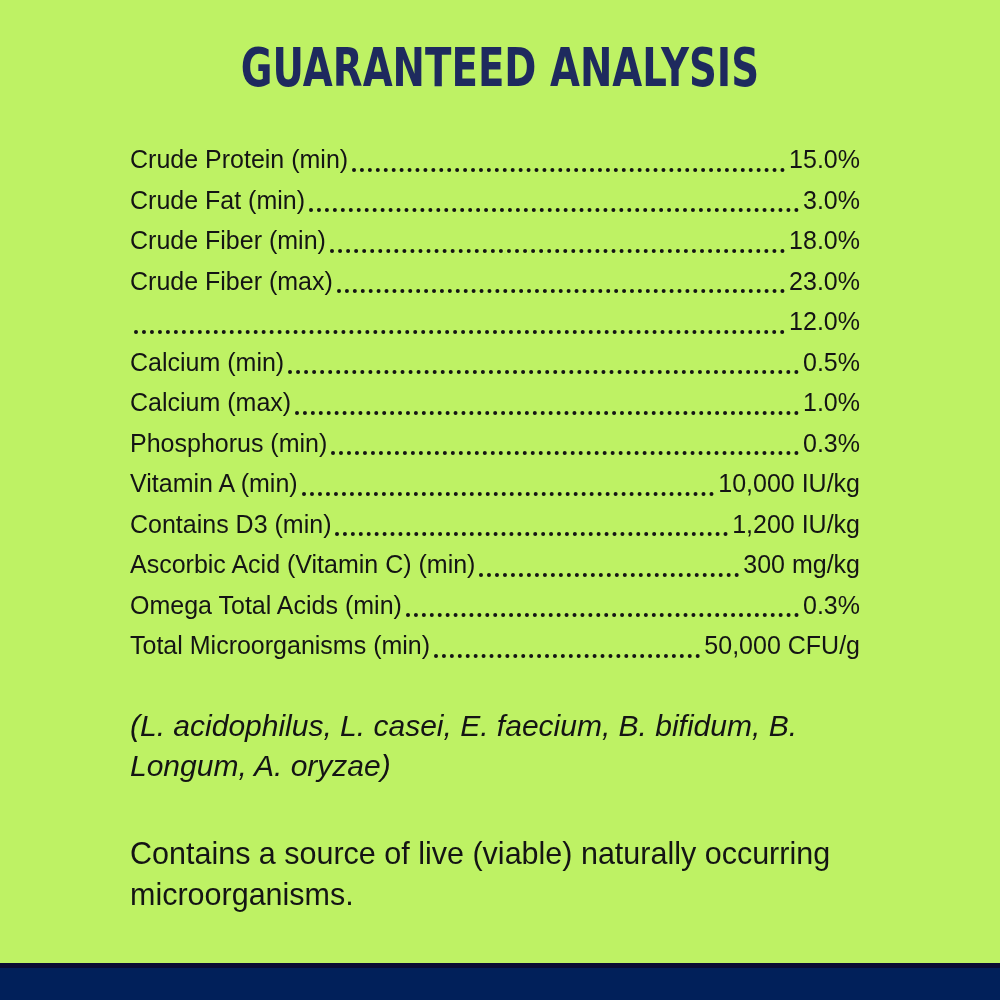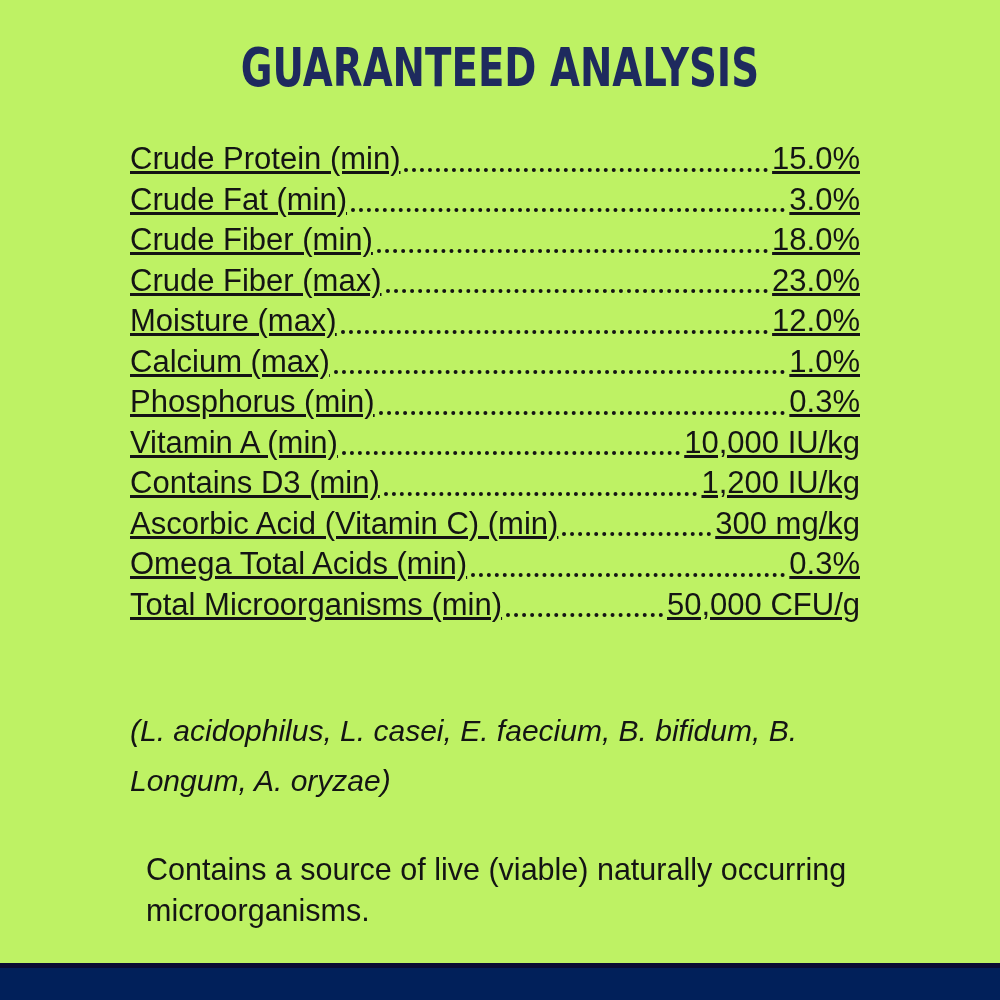--- a/index.html
+++ b/index.html
@@ -31,49 +31,48 @@
   .table {
     position: absolute;
     top: 139px;
     left: 130px;
     width: 730px;
   }
   .row {
     display: flex;
     align-items: flex-end;
     height: 40.5px;
-    font-size: 31px;
+    font-size: 25px;
     line-height: 40.5px;
     white-space: nowrap;
-    text-decoration: underline;
   }
   .row .label { flex: 0 0 auto; }
   .row .dots {
     flex: 1 1 auto;
     border-bottom: 4px dotted #141414;
     margin: 0 4px 8px 4px;
     min-width: 20px;
   }
   .row .value { flex: 0 0 auto; }
   .species {
     position: absolute;
     top: 706px;
     left: 130px;
     width: 745px;
     margin: 0;
     font-size: 30px;
-    line-height: 50px;
+    line-height: 40px;
     font-style: italic;
   }
   .footnote {
     position: absolute;
     top: 833px;
     left: 130px;
     width: 740px;
-    margin: 16px;
+    margin: 0;
     font-size: 30.5px;
     line-height: 41px;
   }
   .bottom-bar {
     position: absolute;
     left: 0;
     bottom: 0;
     width: 1000px;
     height: 37px;
     box-sizing: border-box;
@@ -101,23 +100,27 @@
         <span class="label">Crude Fiber (min)</span>
         <span class="dots"></span>
         <span class="value">18.0%</span>
       </div>
       <div class="row">
         <span class="label">Crude Fiber (max)</span>
         <span class="dots"></span>
         <span class="value">23.0%</span>
       </div>
       <div class="row">
-        <span class="label">Moisture (max)</span>
         <span class="dots"></span>
         <span class="value">12.0%</span>
+      </div>
+      <div class="row">
+        <span class="label">Calcium (min)</span>
+        <span class="dots"></span>
+        <span class="value">0.5%</span>
       </div>
       <div class="row">
         <span class="label">Calcium (max)</span>
         <span class="dots"></span>
         <span class="value">1.0%</span>
       </div>
       <div class="row">
         <span class="label">Phosphorus (min)</span>
         <span class="dots"></span>
         <span class="value">0.3%</span>

